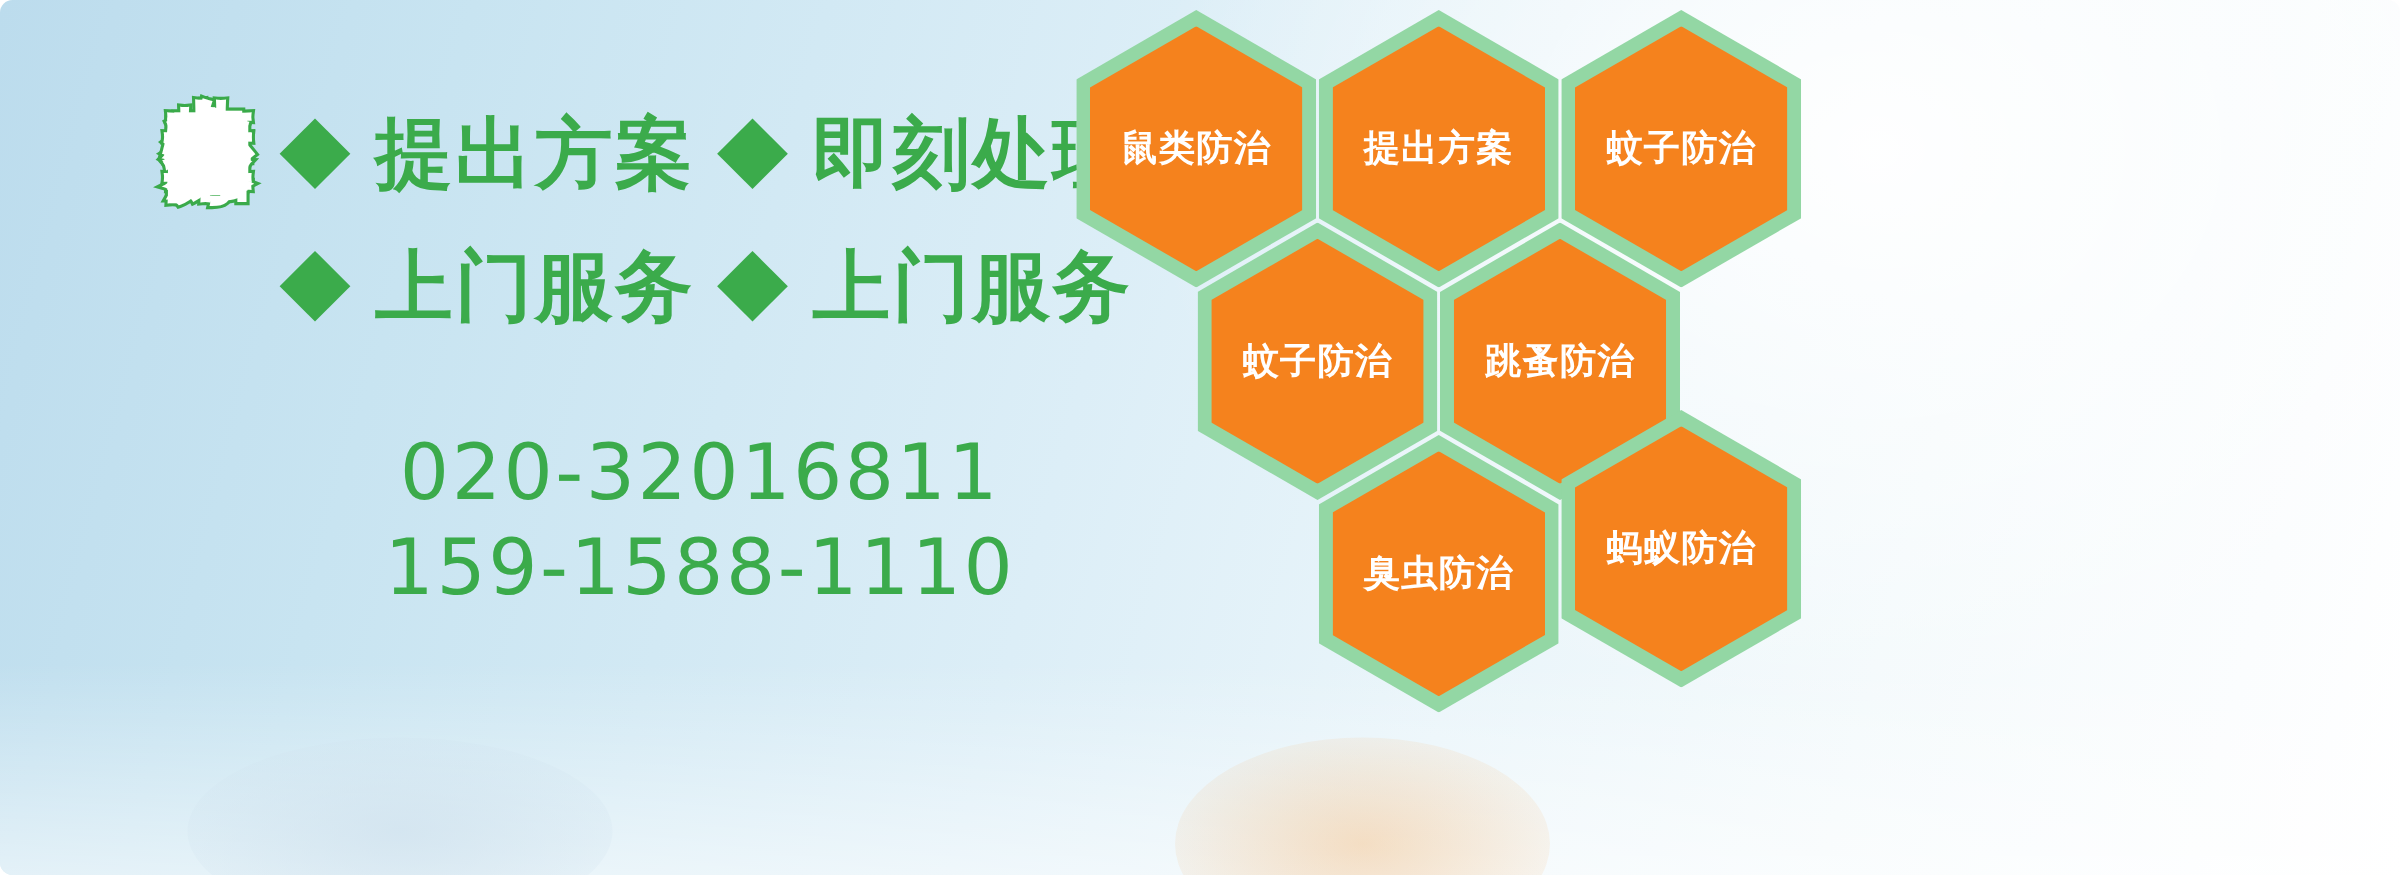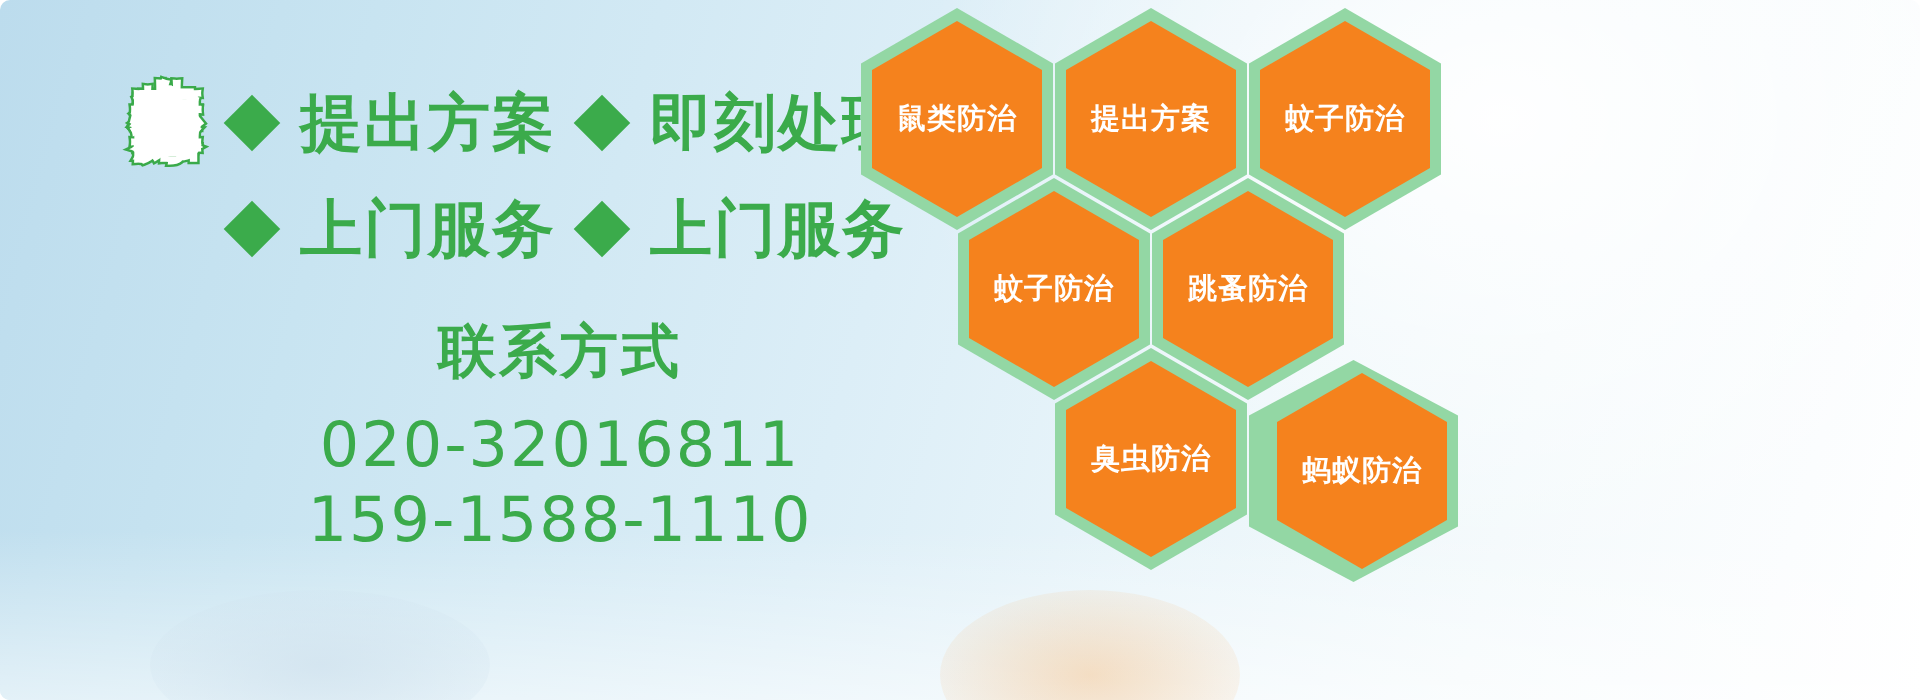--- a/index.html
+++ b/index.html
@@ -118,21 +118,20 @@
   </div>
 
   <div class="feat-row" id="feat-row-2">
     <span class="diamond"></span>
     <span class="feat-label">上门服务</span>
     <span class="diamond"></span>
     <span class="feat-label last">上门服务</span>
   </div>
 
   <div id="contact">
-    <div id="contact-title">联系方式</div>
     <div class="phone" id="phone-1">020-32016811</div>
     <div class="phone" id="phone-2">159-1588-1110</div>
   </div>
 
   <div id="comb">
 
     <div class="hex" style="left:6px;top:8px;">
       <div class="hex-inner">
         <span class="hex-label">鼠类防治</span>
       </div>
@@ -162,20 +161,20 @@
       </div>
     </div>
 
 
     <div class="hex" style="left:200px;top:348px;">
       <div class="hex-inner">
         <span class="hex-label">臭虫防治</span>
       </div>
     </div>
 
-    <div class="hex" style="left:394px;top:360px;padding-left:17px;">
+    <div class="hex" style="left:394px;top:328px;">
       <div class="hex-inner">
         <span class="hex-label">蚂蚁防治</span>
       </div>
     </div>
 
   </div>
 </div>
 
 </body></html>

